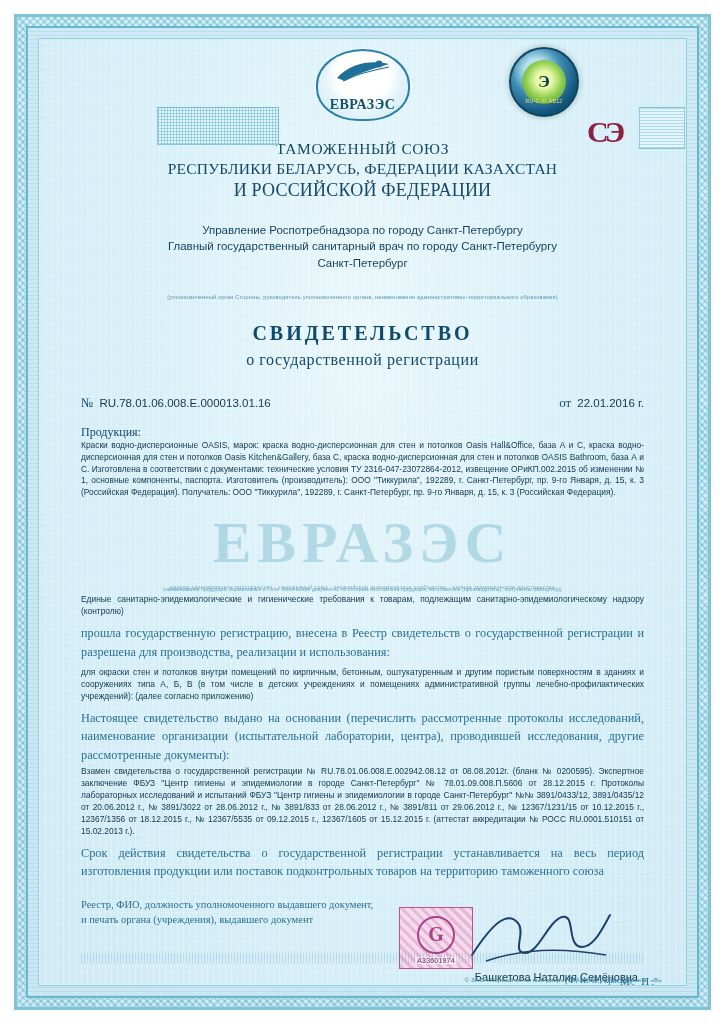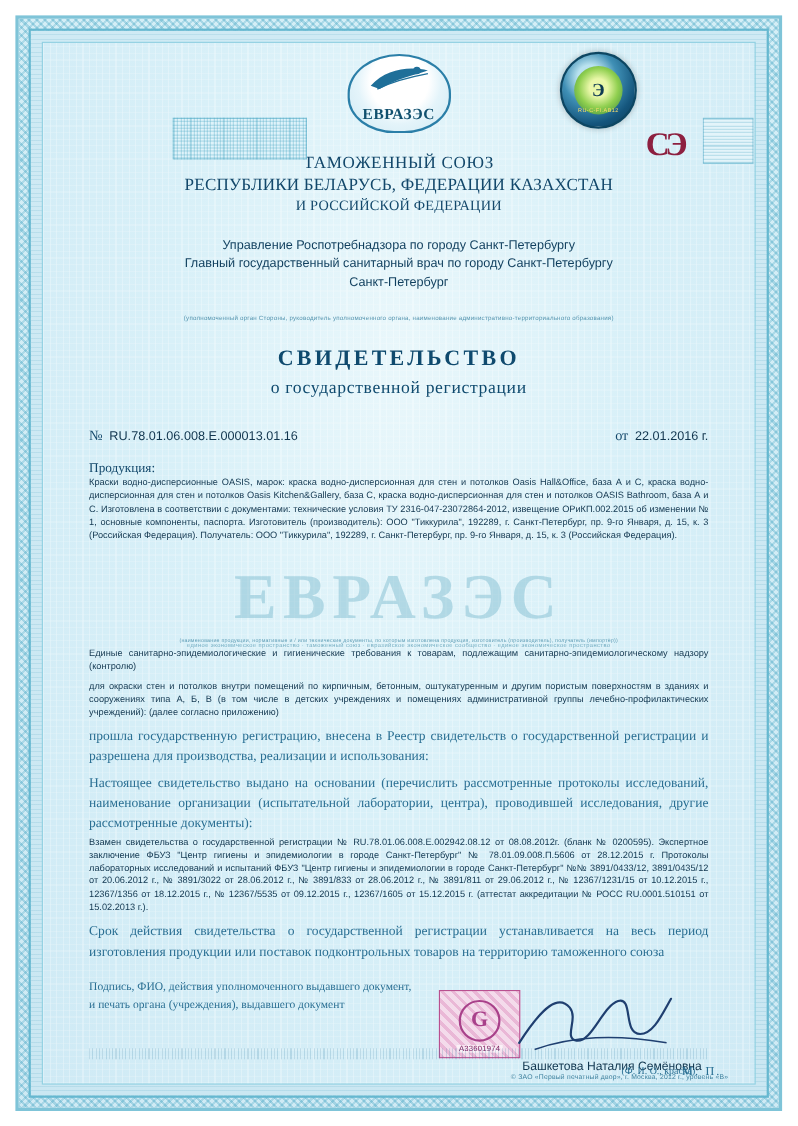--- a/index.html
+++ b/index.html
@@ -185,21 +185,21 @@
   .ts-title {
     text-align: center;
     font-family: "Liberation Serif", serif;
     font-weight: normal;
     color: #13486b;
     line-height: 1.28;
     margin-top: 6px;
   }
   .ts-title .l1 { font-size: 15.5px; letter-spacing: .6px; }
   .ts-title .l2 { font-size: 15.5px; letter-spacing: .2px; }
-  .ts-title .l3 { font-size: 13px; letter-spacing: .2px; }
+  .ts-title .l3 { font-size: 18px; letter-spacing: .2px; }
   .org-block {
     text-align: center;
     font-size: 11.5px;
     color: #103f5e;
     line-height: 1.45;
     margin-top: 20px;
   }
   .caption-small {
     text-align: center;
     font-size: 5.6px;
@@ -435,38 +435,38 @@
         <div class="sect-label">Продукция:</div>
         <div class="body-text">Краски водно-дисперсионные OASIS, марок: краска водно-дисперсионная для стен и потолков Oasis Hall&amp;Office, база А и С, краска водно-дисперсионная для стен и потолков Oasis Kitchen&amp;Gallery, база С, краска водно-дисперсионная для стен и потолков OASIS Bathroom, база А и С. Изготовлена в соответствии с документами: технические условия ТУ 2316-047-23072864-2012, извещение ОРиКП.002.2015 об изменении № 1, основные компоненты, паспорта. Изготовитель (производитель): ООО "Тиккурила", 192289, г. Санкт-Петербург, пр. 9-го Января, д. 15, к. 3 (Российская Федерация). Получатель: ООО "Тиккурила", 192289, г. Санкт-Петербург, пр. 9-го Января, д. 15, к. 3 (Российская Федерация).</div>
       </div>
 
       <div class="sect tight" style="margin-top:88px">
         <div class="caption-tiny">(наименование продукции, нормативные и / или технические документы, по которым изготовлена продукция, изготовитель (производитель), получатель (импортёр))</div>
         <div class="body-text" style="margin-top:2px">Единые санитарно-эпидемиологические и гигиенические требования к товарам, подлежащим санитарно-эпидемиологическому надзору (контролю)</div>
       </div>
 
       <div class="sect tight">
+        <div class="blue-serif">прошла государственную регистрацию, внесена в Реестр свидетельств о государственной регистрации и разрешена для производства, реализации и использования:</div>
+      </div>
+
+      <div class="sect tight">
         <div class="body-text">для окраски стен и потолков внутри помещений по кирпичным, бетонным, оштукатуренным и другим пористым поверхностям в зданиях и сооружениях типа А, Б, В (в том числе в детских учреждениях и помещениях административной группы лечебно-профилактических учреждений): (далее согласно приложению)</div>
-      </div>
-
-      <div class="sect tight">
-        <div class="blue-serif">прошла государственную регистрацию, внесена в Реестр свидетельств о государственной регистрации и разрешена для производства, реализации и использования:</div>
       </div>
 
       <div class="sect tight">
         <div class="blue-serif">Настоящее свидетельство выдано на основании (перечислить рассмотренные протоколы исследований, наименование организации (испытательной лаборатории, центра), проводившей исследования, другие рассмотренные документы):</div>
         <div class="body-text" style="margin-top:2px">Взамен свидетельства о государственной регистрации № RU.78.01.06.008.Е.002942.08.12 от 08.08.2012г. (бланк № 0200595). Экспертное заключение ФБУЗ "Центр гигиены и эпидемиологии в городе Санкт-Петербург" № 78.01.09.008.П.5606 от 28.12.2015 г. Протоколы лабораторных исследований и испытаний ФБУЗ "Центр гигиены и эпидемиологии в городе Санкт-Петербург" №№ 3891/0433/12, 3891/0435/12 от 20.06.2012 г., № 3891/3022 от 28.06.2012 г., № 3891/833 от 28.06.2012 г., № 3891/811 от 29.06.2012 г., № 12367/1231/15 от 10.12.2015 г., 12367/1356 от 18.12.2015 г., № 12367/5535 от 09.12.2015 г., 12367/1605 от 15.12.2015 г. (аттестат аккредитации № РОСС RU.0001.510151 от 15.02.2013 г.).</div>
       </div>
 
       <div class="sect tight">
         <div class="blue-serif">Срок действия свидетельства о государственной регистрации устанавливается на весь период изготовления продукции или поставок подконтрольных товаров на территорию таможенного союза</div>
       </div>
 
       <div class="sign-area">
-        <div class="sign-left">Подпись, ФИО, действия уполномоченного выдавшего документ, и печать органа (учреждения), выдавшего документ</div>
+        <div class="sign-left">Реестр, ФИО, должность уполномоченного выдавшего документ, и печать органа (учреждения), выдавшего документ</div>
 
         <div class="pink-stamp">
           <div class="g">G</div>
           <div class="code">A33601974</div>
         </div>
 
         <svg class="signature-scribble" viewBox="0 0 150 64">
           <path d="M6 52 C 28 18, 42 8, 52 20 C 60 30, 46 48, 58 50 C 72 52, 82 18, 96 14 C 110 10, 100 44, 116 44 C 128 44, 136 26, 144 12" stroke="#1f3f70" stroke-width="2" fill="none" stroke-linecap="round"></path>
           <path d="M20 58 C 56 46, 92 44, 140 52" stroke="#1f3f70" stroke-width="1.4" fill="none"></path>
         </svg>

